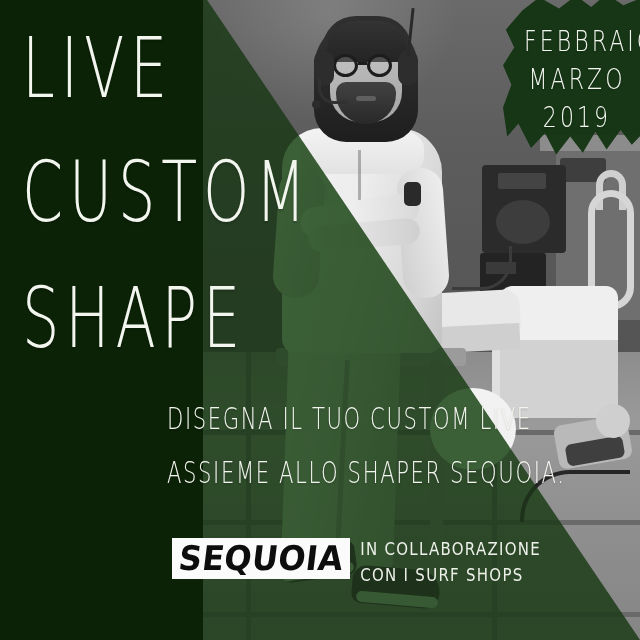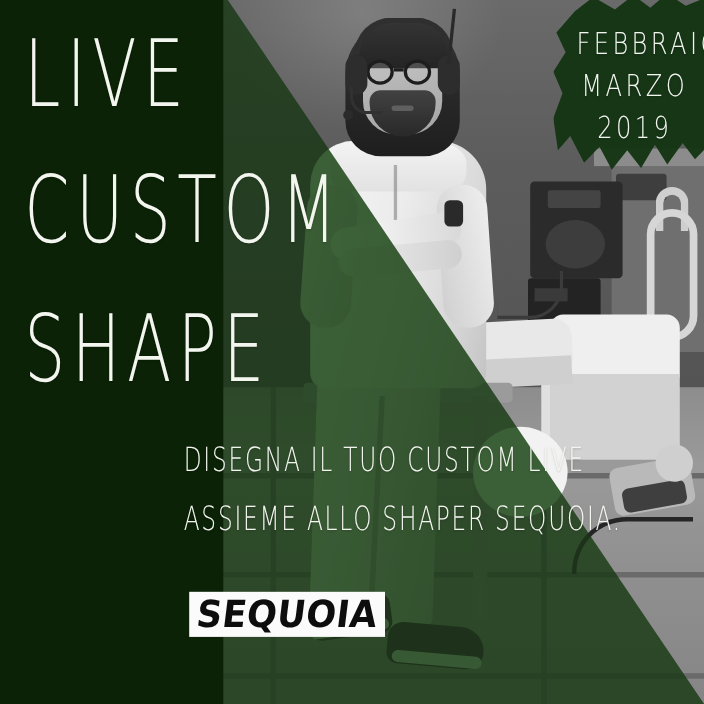--- a/index.html
+++ b/index.html
@@ -278,15 +278,19 @@
     <div class="hand" style="transform:scaleY(1.25)">2019</div>
   </div>
 
   <div class="subline hand" id="sub1">DISEGNA IL TUO CUSTOM LIVE</div>
   <div class="subline hand" id="sub2">ASSIEME ALLO SHAPER SEQUOIA.</div>
 
   <div class="logo-wrap">
     <div class="logo-box">
       <span class="logo-text">SEQUOIA</span>
     </div>
+    <div class="collab">
+      <div>IN COLLABORAZIONE</div>
+      <div>CON I  SURF  SHOPS</div>
+    </div>
   </div>
 
 </div>
 
 </body></html>

